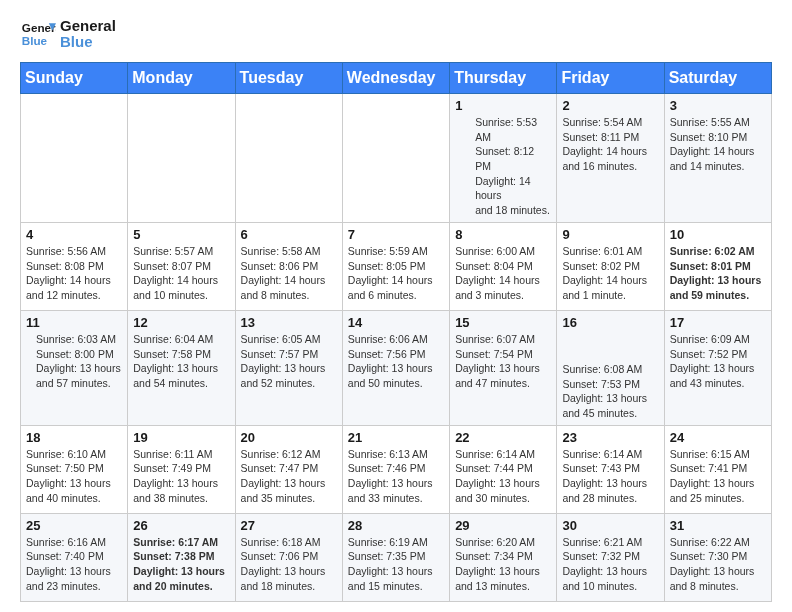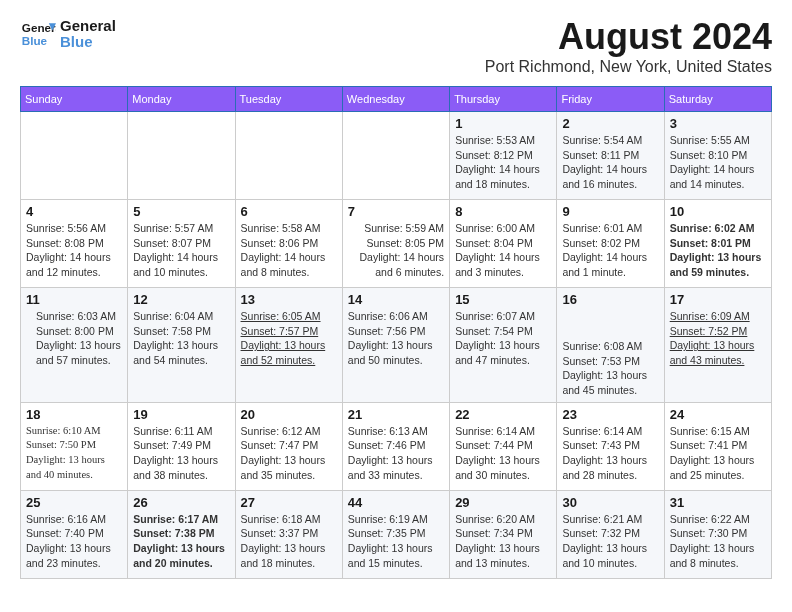--- a/index.html
+++ b/index.html
@@ -36,26 +36,26 @@
     .subtitle {
       font-size: 16px;
       color: #333;
     }
     .calendar {
       width: 100%;
       border-collapse: collapse;
       font-size: 11px;
     }
     .calendar thead th {
-      background-color: #8b5cf6;
+      background-color: #3b82f6;
       color: #fff;
       padding: 6px 4px;
       text-align: left;
-      font-size: 11px;
-      font-weight: normal;
+      font-size: 16px;
+      font-weight: bold;
       border: 1px solid #2a6db5;
     }
     .calendar tbody td {
       vertical-align: top;
       padding: 4px 5px;
       border: 1px solid #ccc;
       width: 106px;
       min-height: 80px;
       height: 88px;
       background: #fff;
@@ -90,24 +90,20 @@
     <svg class="logo-icon" viewBox="0 0 40 40">
       <text x="2" y="18" font-size="13" font-weight="bold" fill="#1a1a1a">General</text>
       <text x="2" y="32" font-size="13" font-weight="bold" fill="#4a90d9">Blue</text>
       <polygon points="32,8 40,8 36,16" fill="#4a90d9"></polygon>
     </svg>
     <div>
       <div style="font-size:15px;font-weight:bold;color:#1a1a1a;line-height:1.1">General</div>
       <div style="font-size:15px;font-weight:bold;color:#4a90d9;line-height:1.1">Blue</div>
     </div>
   </div>
-  <div class="title-area">
-    <div class="main-title">August 2024</div>
-    <div class="subtitle">Port Richmond, New York, United States</div>
-  </div>
 </div>
 
 <table class="calendar">
   <thead>
     <tr id="header-row">
         <th>Sunday</th>
         <th>Monday</th>
         <th>Tuesday</th>
         <th>Wednesday</th>
         <th>Thursday</th>
@@ -116,21 +112,21 @@
       </tr>
   </thead>
   <tbody id="calendar-body">
       <tr>
         <td class="empty-cell"></td>
         <td class="empty-cell"></td>
         <td class="empty-cell"></td>
         <td class="empty-cell"></td>
         <td>
           <span class="day-number">1</span>
-          <div class="day-info" style="white-space: pre-line;">Sunrise: 5:53 AM
+          <div class="day-info" style="white-space: pre-line; margin-left: 20px;">Sunrise: 5:53 AM
 Sunset: 8:12 PM
 Daylight: 14 hours
 and 18 minutes.</div>
         </td>
         <td>
           <span class="day-number">2</span>
           <div class="day-info" style="white-space: pre-line;">Sunrise: 5:54 AM
 Sunset: 8:11 PM
 Daylight: 14 hours
 and 16 minutes.</div>
@@ -160,21 +156,21 @@
         </td>
         <td>
           <span class="day-number">6</span>
           <div class="day-info" style="white-space: pre-line;">Sunrise: 5:58 AM
 Sunset: 8:06 PM
 Daylight: 14 hours
 and 8 minutes.</div>
         </td>
         <td>
           <span class="day-number">7</span>
-          <div class="day-info" style="white-space: pre-line; text-align: right;">Sunrise: 5:59 AM
+          <div class="day-info" style="white-space: pre-line;">Sunrise: 5:59 AM
 Sunset: 8:05 PM
 Daylight: 14 hours
 and 6 minutes.</div>
         </td>
         <td>
           <span class="day-number">8</span>
           <div class="day-info" style="white-space: pre-line;">Sunrise: 6:00 AM
 Sunset: 8:04 PM
 Daylight: 14 hours
 and 3 minutes.</div>
@@ -204,21 +200,21 @@
         </td>
         <td>
           <span class="day-number">12</span>
           <div class="day-info" style="white-space: pre-line;">Sunrise: 6:04 AM
 Sunset: 7:58 PM
 Daylight: 13 hours
 and 54 minutes.</div>
         </td>
         <td>
           <span class="day-number">13</span>
-          <div class="day-info" style="white-space: pre-line; text-decoration: underline;">Sunrise: 6:05 AM
+          <div class="day-info" style="white-space: pre-line;">Sunrise: 6:05 AM
 Sunset: 7:57 PM
 Daylight: 13 hours
 and 52 minutes.</div>
         </td>
         <td>
           <span class="day-number">14</span>
           <div class="day-info" style="white-space: pre-line;">Sunrise: 6:06 AM
 Sunset: 7:56 PM
 Daylight: 13 hours
 and 50 minutes.</div>
@@ -232,30 +228,30 @@
         </td>
         <td>
           <span class="day-number">16</span>
           <div class="day-info" style="white-space: pre-line; margin-top: 32px;">Sunrise: 6:08 AM
 Sunset: 7:53 PM
 Daylight: 13 hours
 and 45 minutes.</div>
         </td>
         <td>
           <span class="day-number">17</span>
-          <div class="day-info" style="white-space: pre-line; text-decoration: underline;">Sunrise: 6:09 AM
+          <div class="day-info" style="white-space: pre-line;">Sunrise: 6:09 AM
 Sunset: 7:52 PM
 Daylight: 13 hours
 and 43 minutes.</div>
         </td>
       </tr>
       <tr>
         <td>
           <span class="day-number">18</span>
-          <div class="day-info" style="white-space: pre-line; font-family: Liberation Serif, serif;">Sunrise: 6:10 AM
+          <div class="day-info" style="white-space: pre-line;">Sunrise: 6:10 AM
 Sunset: 7:50 PM
 Daylight: 13 hours
 and 40 minutes.</div>
         </td>
         <td>
           <span class="day-number">19</span>
           <div class="day-info" style="white-space: pre-line;">Sunrise: 6:11 AM
 Sunset: 7:49 PM
 Daylight: 13 hours
 and 38 minutes.</div>
@@ -307,26 +303,26 @@
         <td>
           <span class="day-number">26</span>
           <div class="day-info" style="white-space: pre-line; font-weight: bold;">Sunrise: 6:17 AM
 Sunset: 7:38 PM
 Daylight: 13 hours
 and 20 minutes.</div>
         </td>
         <td>
           <span class="day-number">27</span>
           <div class="day-info" style="white-space: pre-line;">Sunrise: 6:18 AM
-Sunset: 3:37 PM
+Sunset: 7:06 PM
 Daylight: 13 hours
 and 18 minutes.</div>
         </td>
         <td>
-          <span class="day-number">44</span>
+          <span class="day-number">28</span>
           <div class="day-info" style="white-space: pre-line;">Sunrise: 6:19 AM
 Sunset: 7:35 PM
 Daylight: 13 hours
 and 15 minutes.</div>
         </td>
         <td>
           <span class="day-number">29</span>
           <div class="day-info" style="white-space: pre-line;">Sunrise: 6:20 AM
 Sunset: 7:34 PM
 Daylight: 13 hours

